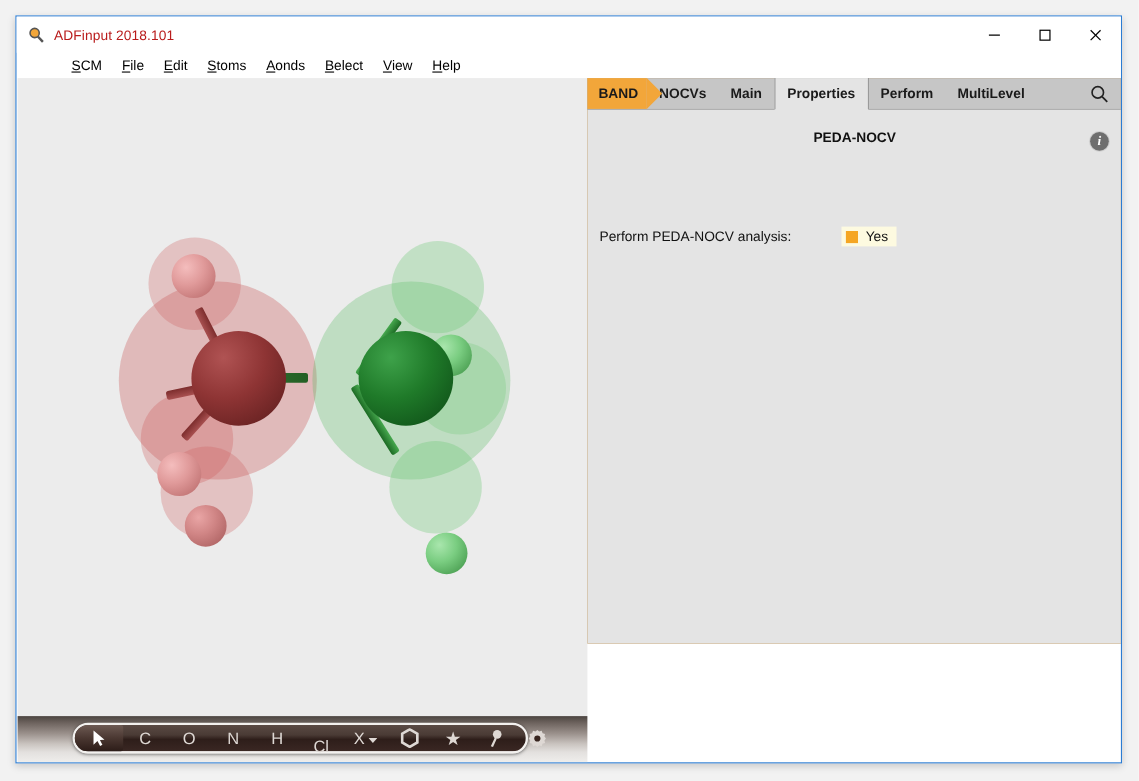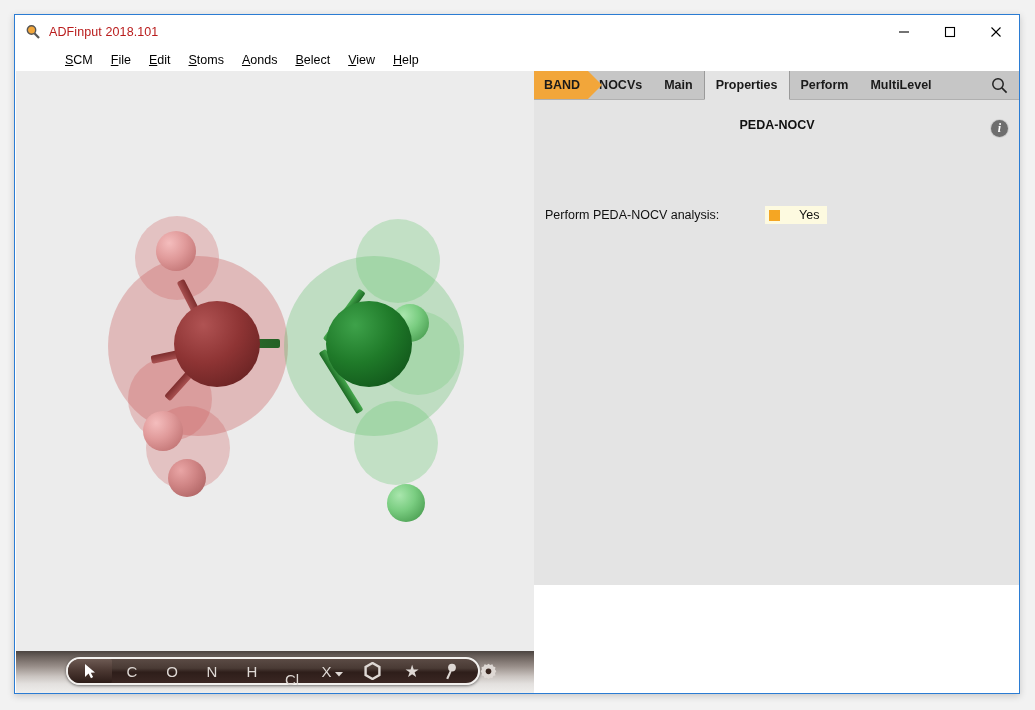--- a/index.html
+++ b/index.html
@@ -261,21 +261,21 @@
   .field-label {
     font-size: 12.5px;
     color: #111;
     width: 220px;
   }
   .checkfield {
     background: #fdfae0;
     padding: 2px 8px 2px 4px;
     display: flex;
     align-items: center;
-    gap: 19px;
+    gap: 7px;
   }
   .checkbox-sq {
     width: 11px;
     height: 11px;
     background: #f5a623;
   }
   .checkfield-label {
     font-size: 12.5px;
     color: #111;
   }

